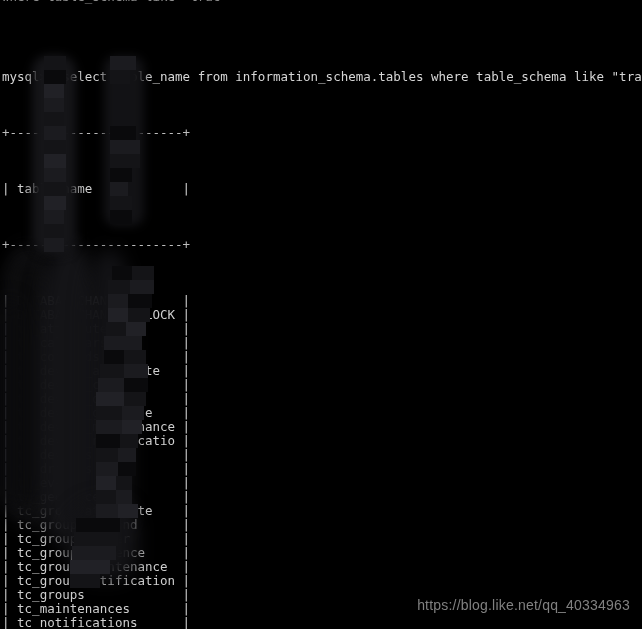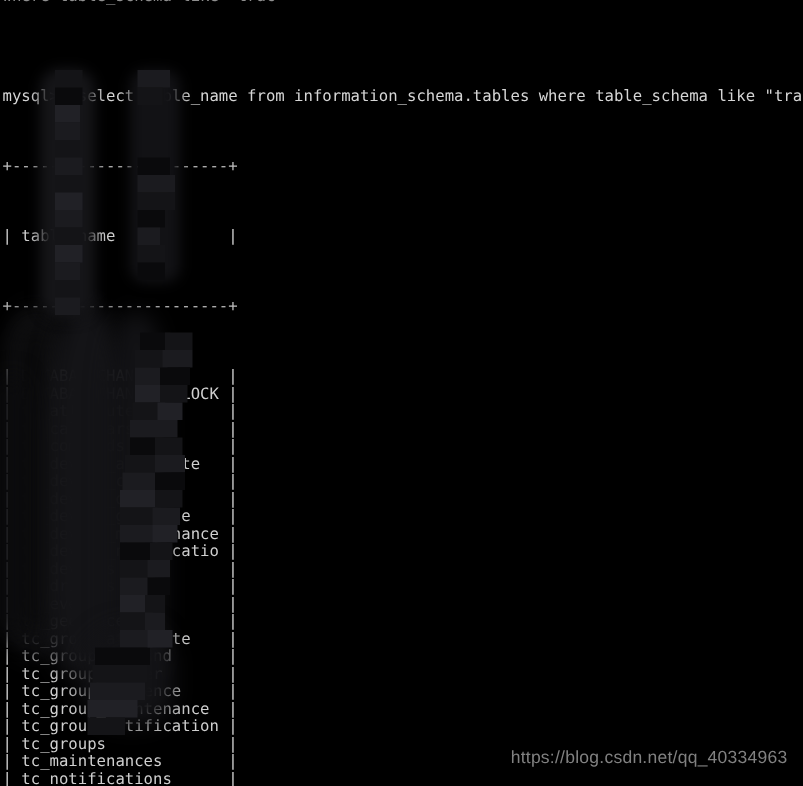--- a/index.html
+++ b/index.html
@@ -208,13 +208,13 @@
   <div class="px d1" style="left:120px; top:434px; width:18px; height:14px;"></div>
   <div class="px d2" style="left:118px; top:448px; width:18px; height:14px;"></div>
   <div class="px d3" style="left:118px; top:462px; width:18px; height:14px;"></div>
   <div class="px d1" style="left:116px; top:476px; width:16px; height:14px;"></div>
   <div class="px d2" style="left:116px; top:490px; width:16px; height:14px;"></div>
   <div class="px d4" style="left:118px; top:504px; width:20px; height:14px;"></div>
 
   <div class="smudge soft" style="left:0px; top:300px; width:18px; height:210px; border-radius:10px; background:#0b0b0d;"></div>
 </div>
 
-<div id="watermark">https://blog.csdn.net/qq_40334963</div>
+<div id="watermark">https://blog.like.net/qq_40334963</div>
 
 </body></html>

